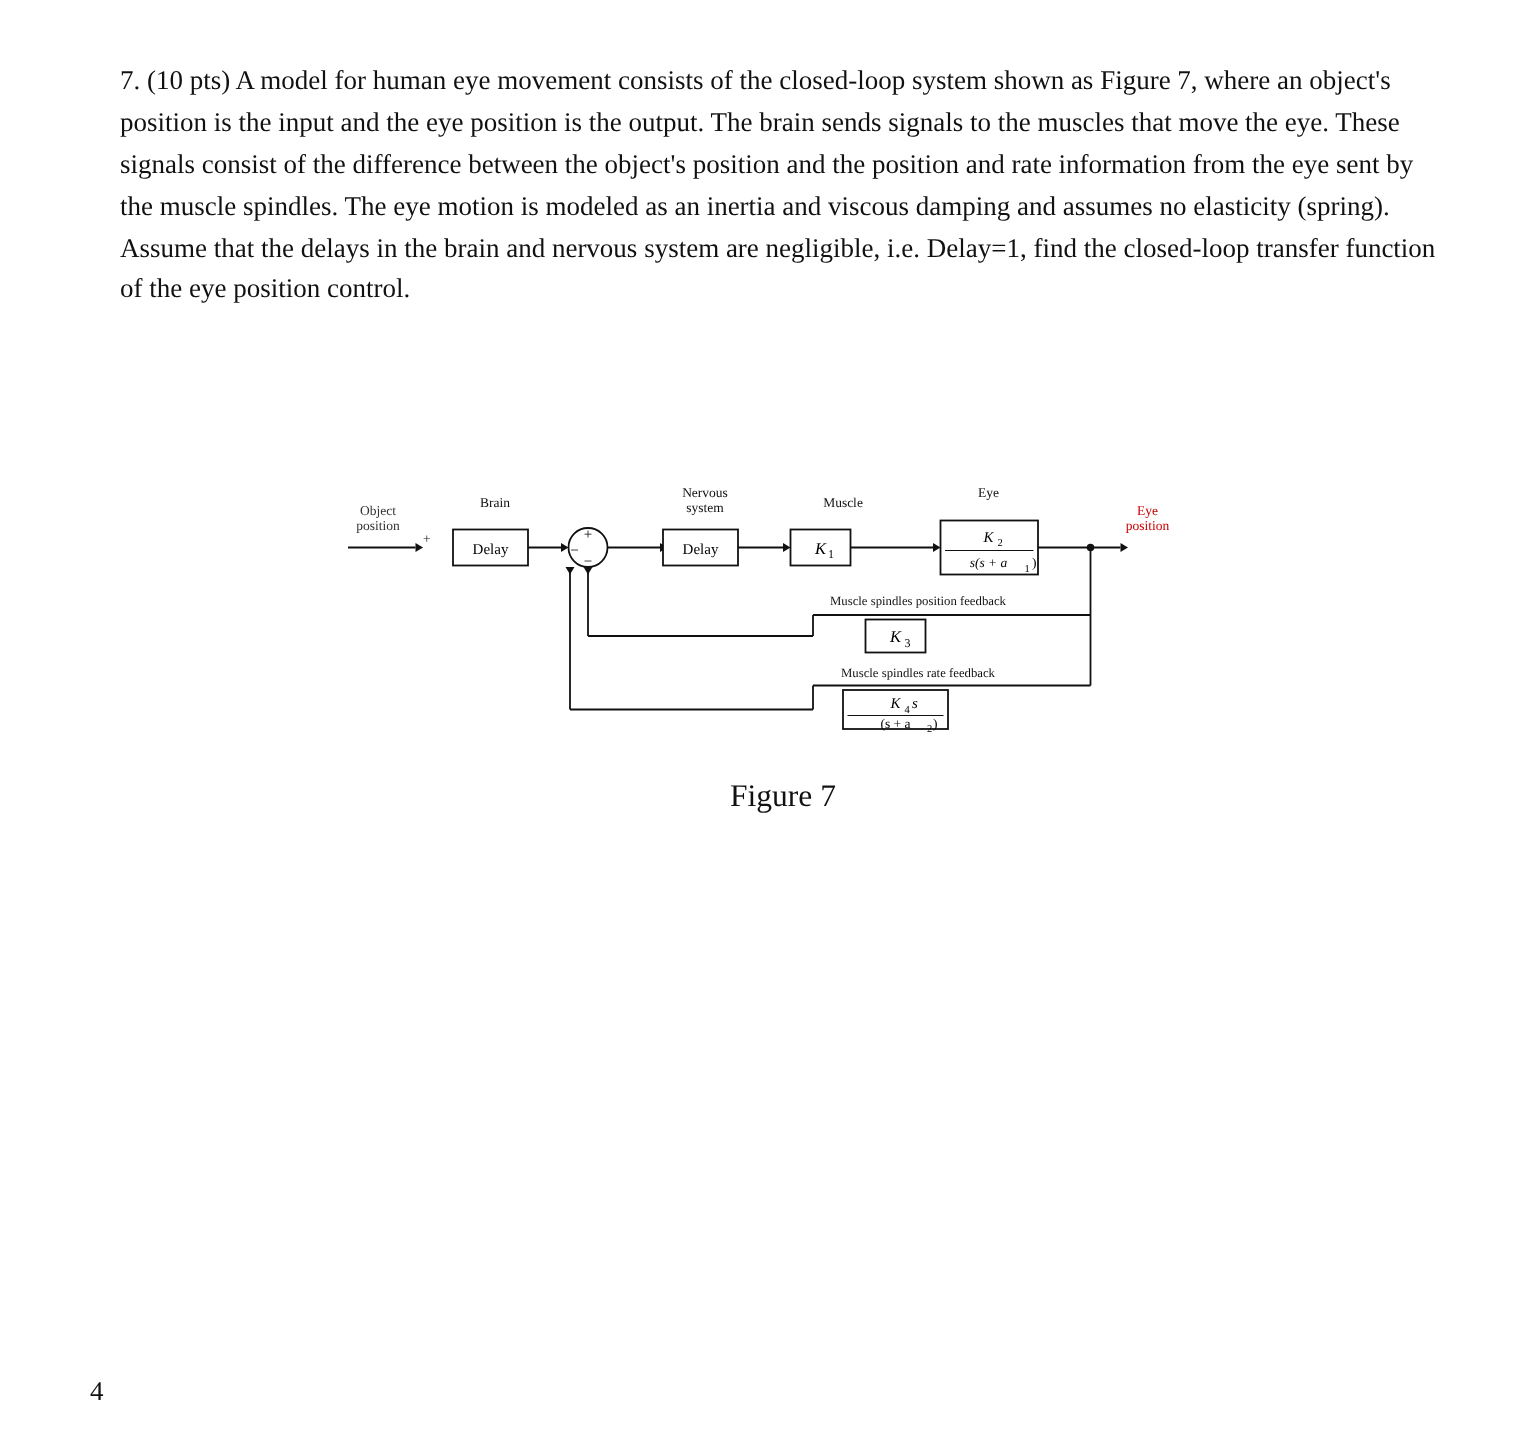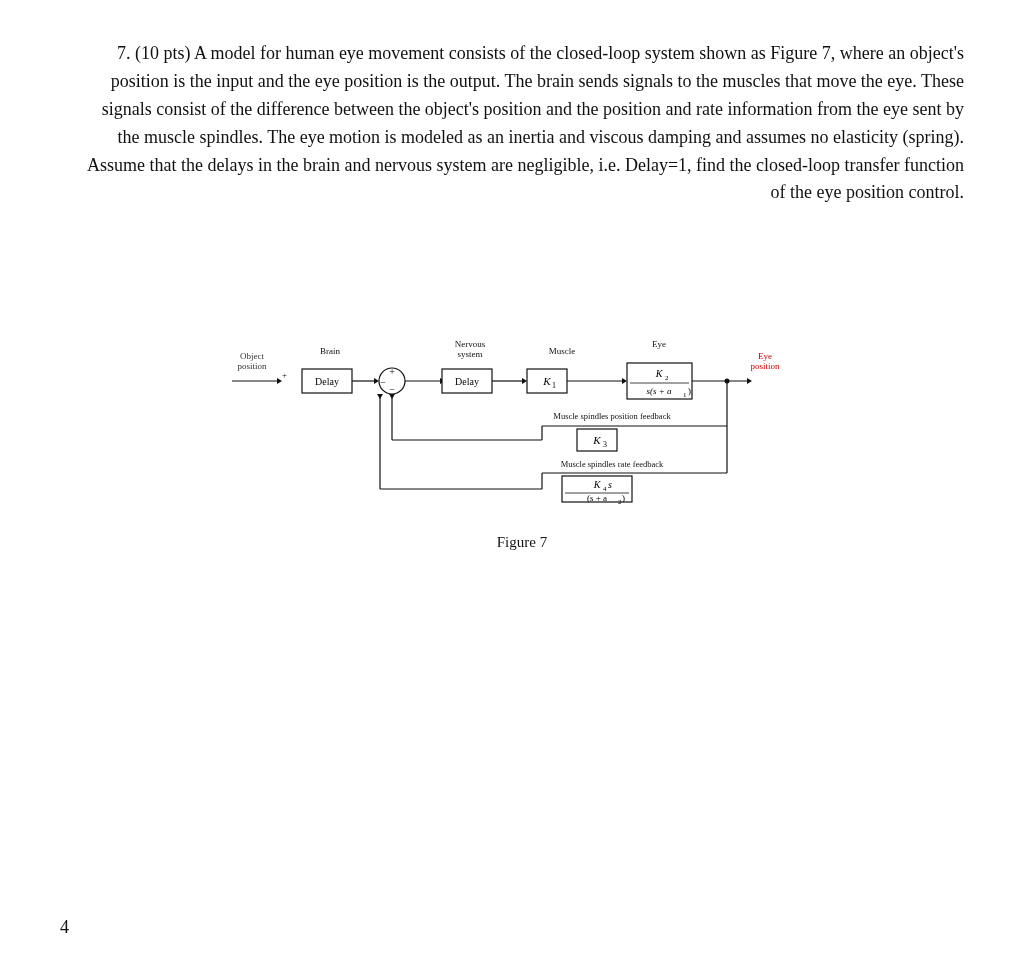--- a/index.html
+++ b/index.html
@@ -12,38 +12,37 @@
       min-height: 968px;
       position: relative;
     }
 
     .page-content {
       padding: 40px 60px 40px 80px;
     }
 
     .problem-text {
       line-height: 1.55;
-      margin-bottom: 44px;
-      text-align: right;
+      margin-bottom: 28px;
     }
 
     .diagram-container {
       display: flex;
       flex-direction: column;
       align-items: center;
       margin-bottom: 30px;
     }
 
     .diagram-svg-wrapper {
       width: 600px;
     }
 
     .figure-label {
       text-align: left;
-      font-size: 15px;
+      font-size: 21px;
       margin-top: 18px;
       margin-bottom: 10px;
     }
 
     .page-number {
       position: absolute;
       bottom: 30px;
       left: 60px;
       font-size: 18px;
     }

